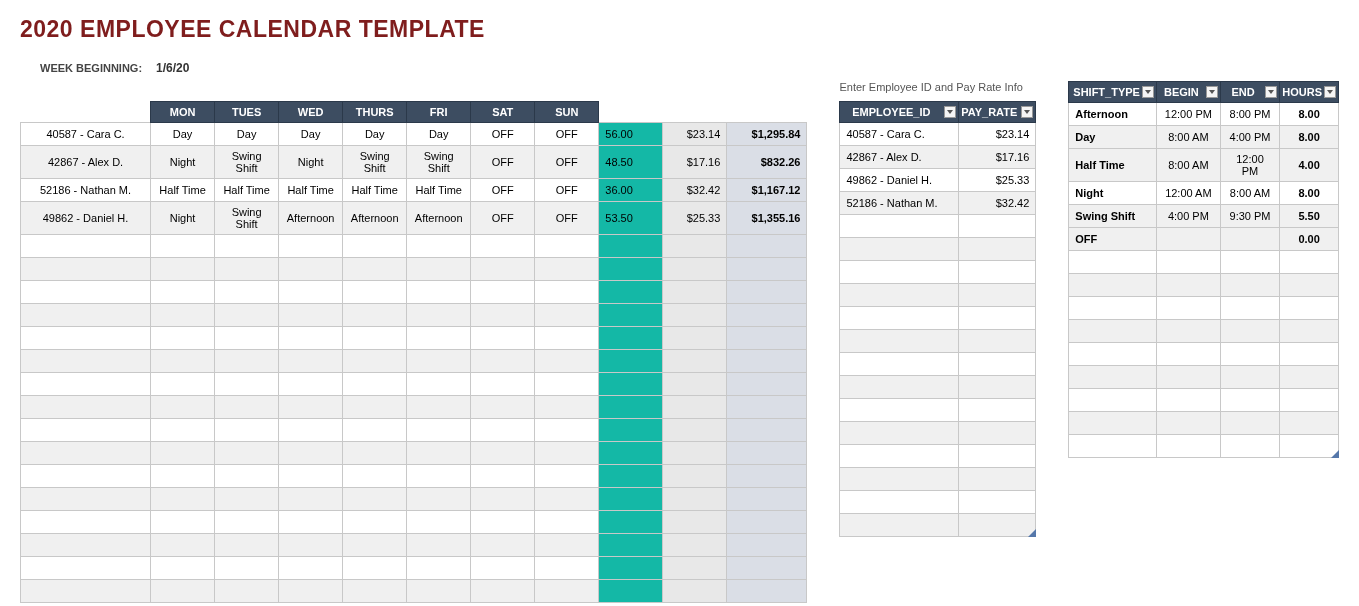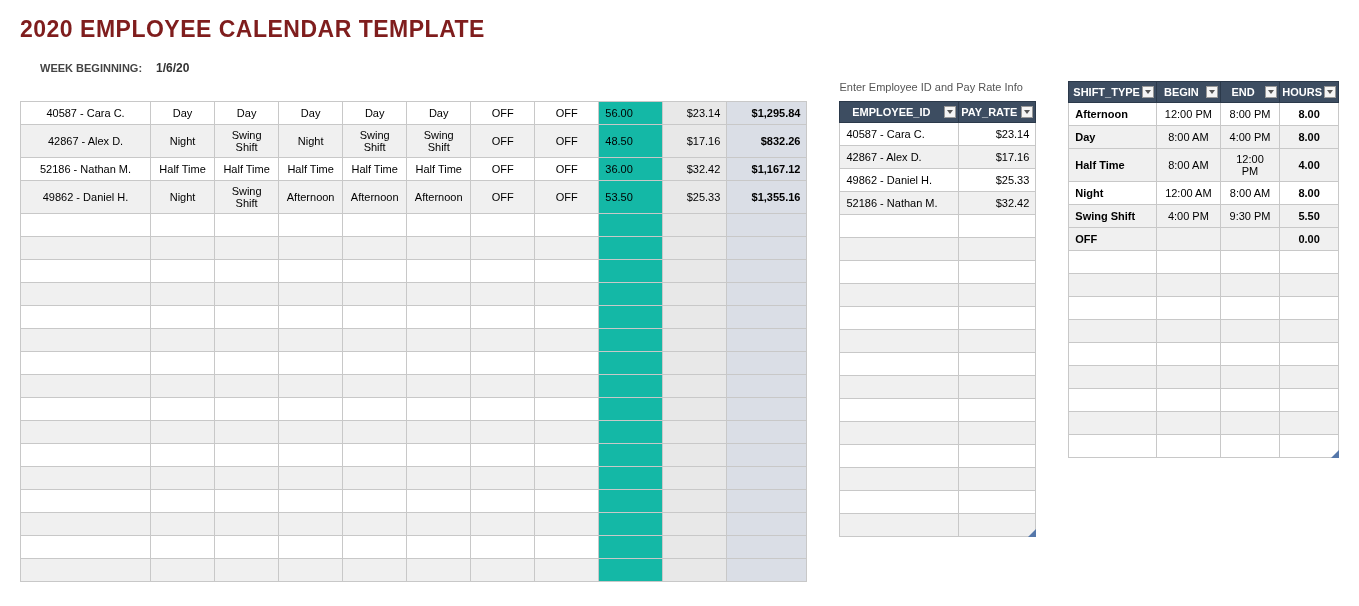--- a/index.html
+++ b/index.html
@@ -149,20 +149,33 @@
           <col class="col-day">
           <col class="col-day">
           <col class="col-day">
           <col class="col-day">
           <col class="col-day">
           <col class="col-calc">
           <col class="col-calc">
           <col class="col-pay">
       </colgroup>
       <thead>
+        <tr class="day-header-row" id="day-row">
+          <th style="border:none;background:#fff"></th>
+        <th class="dark">MON</th>
+            <th class="dark">TUES</th>
+            <th class="dark">WED</th>
+            <th class="dark">THURS</th>
+            <th class="dark">FRI</th>
+            <th class="dark">SAT</th>
+            <th class="dark">SUN</th>
+            <th style="border: none; background: rgb(255, 255, 255);"></th>
+            <th style="border: none; background: rgb(255, 255, 255);"></th>
+            <th style="border: none; background: rgb(255, 255, 255);"></th>
+          </tr>
       </thead>
       <tbody id="main-body">
           <tr>
             <td class="c">40587 - Cara C.</td>
             <td class="c">Day</td>
             <td class="c">Day</td>
             <td class="c">Day</td>
             <td class="c">Day</td>
             <td class="c">Day</td>
             <td class="c">OFF</td>

